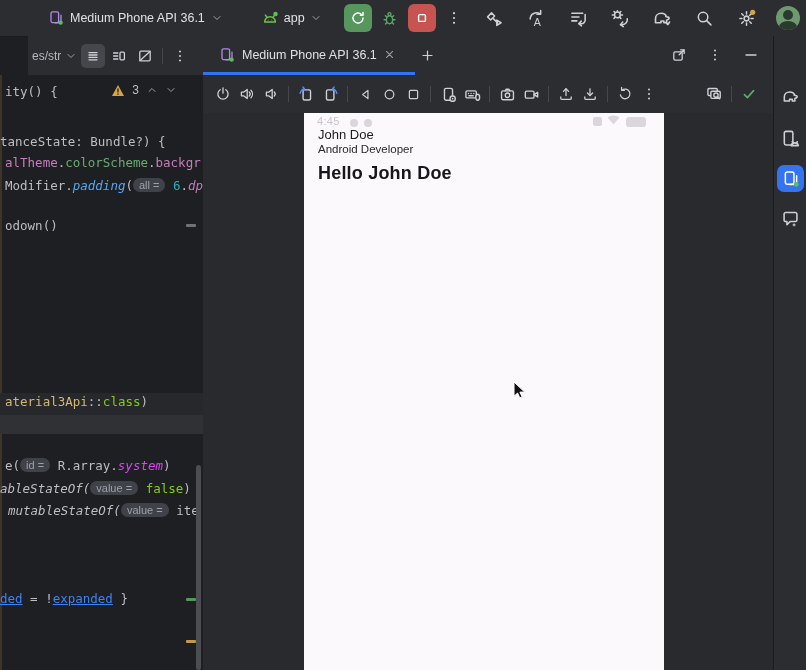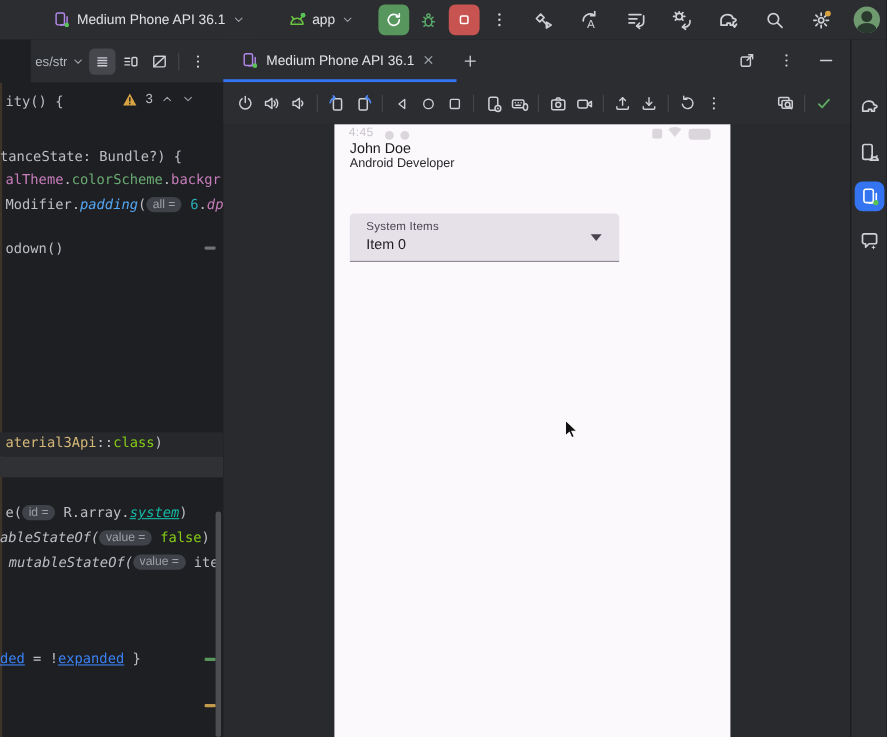--- a/index.html
+++ b/index.html
@@ -38,21 +38,21 @@
 
   
   #editor{position:absolute;left:0;top:75px;width:203px;height:595px;background:#1E1F22;overflow:hidden;border-right:1px solid #1A1B1E;}
   #editor .row-hl1{position:absolute;left:0;top:318px;width:100%;height:22px;background:#26282C;}
   #editor .row-hl2{position:absolute;left:0;top:340px;width:100%;height:19px;background:#2F3135;}
   .code-line{position:absolute;white-space:pre;font-family:"DejaVu Sans Mono",monospace;font-size:12.5px;line-height:15px;}
   .sg-plain{color:#BCBEC4}
   .sg-plaini{color:#BCBEC4;font-style:italic}
   .sg-purple{color:#C77DBB}
   .sg-purplei{color:#C77DBB;font-style:italic}
-  .sg-purpleiu{color:#14b8a6;font-style:italic;text-decoration:underline}
+  .sg-purpleiu{color:#d946ef;font-style:italic;}
   .sg-green{color:#6AAB73}
   .sg-bluei{color:#56A8F5;font-style:italic}
   .sg-cyan{color:#2AACB8}
   .sg-yellow{color:#D5B778}
   .sg-orange{color:#84cc16}
   .sg-und{color:#3b82f6;text-decoration:underline}
   .sg-chip{display:inline-block;background:#3F4248;color:#9DA0A8;border-radius:8px;padding:0 6px;font-size:11px;line-height:14px;font-family:"Liberation Sans",sans-serif;transform:translateY(-1px)}
   #inspect-widget{position:absolute;top:8px;right:26px;display:flex;align-items:center;gap:7px;color:#BCBEC4;font-size:12px;}
   #ed-scroll{position:absolute;right:2px;top:390px;bottom:0;width:5px;border-radius:3px;background:#4B4D51;}
   .stripe-mark{position:absolute;right:7px;width:10px;height:3px;border-radius:1px;}
@@ -476,25 +476,21 @@
         <span id="vol-shape"></span>
         <span id="wifi-shape">
           <svg width="13" height="10" viewBox="0 0 13 10">
               <path d="M6.5 9.5 0.6 2.6a9 9 0 0 1 11.8 0z" fill="#DAD6DB"></path>
             </svg>
         </span>
         <span id="batt-shape"></span>
       </div>
       <div id="profile-name">John Doe</div>
       <div id="profile-role">Android Developer</div>
-      <div id="dropdown">
-        <span id="dd-label">System Items</span>
-        <span id="dd-value">Item 0</span>
-        <span id="dd-caret"></span>
-      </div>
+      <div id="greeting">Hello John Doe</div>
       <div id="cursor">
         <svg width="14" height="20" viewBox="0 0 14 20">
             <path d="M1 1v14.2l3.6-3.2 2.2 4.9 2.3-1-2.2-4.8h4.8z" fill="#111111" stroke="#FFFFFF" stroke-width="1"></path>
           </svg>
       </div>
     </div>
   </div>
 
   <div id="right-stripe">
     <span class="stripe-btn" style="top:44px;">

